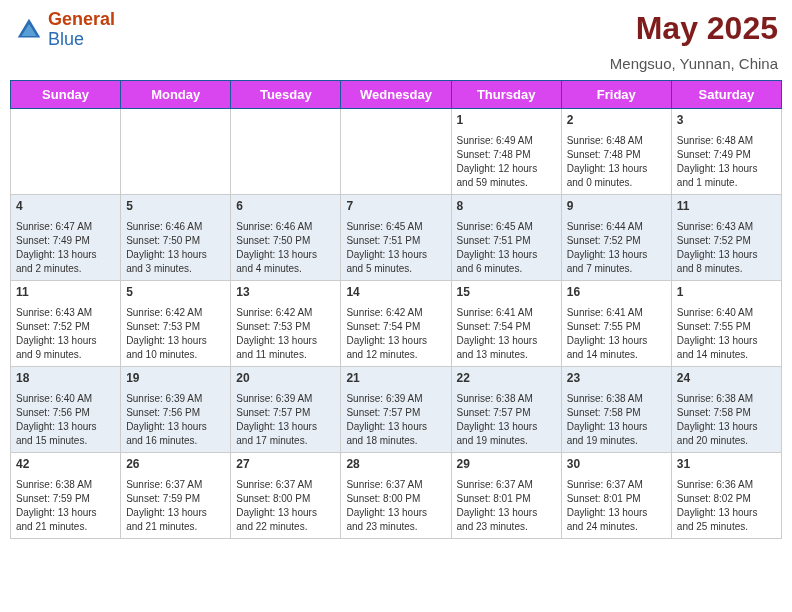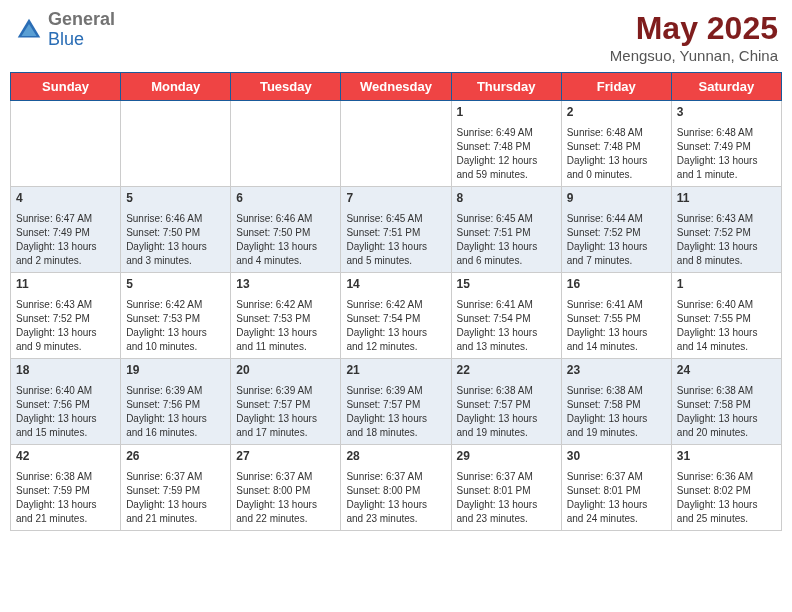--- a/index.html
+++ b/index.html
@@ -35,20 +35,21 @@
       text-align: right;
     }
     .month-title {
       font-size: 32px;
       font-weight: bold;
       color: #7f1d1d;
     }
     .subtitle {
       font-size: 15px;
       color: #555;
+      margin-top: 8px;
     }
     .calendar {
       width: 100%;
       border-collapse: collapse;
       border: 1px solid #ccc;
     }
     .calendar th {
       background: #2a6db5;
       color: #fff;
       text-align: center;
@@ -68,21 +69,21 @@
       background: #fff;
     }
     .calendar tr:nth-child(even) td {
       background: #f0f4f8;
     }
     .calendar tr:nth-child(odd) td {
       background: #fff;
     }
     
     .calendar thead tr td, .calendar thead tr th {
-      background: #ef4444;
+      background: #d946ef;
       margin-left: 22px;
     }
     .day-number {
       font-weight: bold;
       font-size: 12px;
       margin-bottom: 2px;
       display: block;
     }
     .day-info {
       font-size: 10px;
@@ -100,21 +101,21 @@
 </head>
 <body>
 
 <div class="header">
   <div class="logo">
     <svg class="logo-icon" viewBox="0 0 40 40">
       <polygon points="20,5 35,30 5,30" fill="#2a6db5"></polygon>
       <polygon points="20,12 30,28 10,28" fill="#5a9fd4"></polygon>
     </svg>
     <div class="logo-text">
-      <span style="font-size:18px;font-weight:bold;color:#737373;">General</span>
+      <span style="font-size:18px;font-weight:bold;color:#c2410c;">General</span>
       <span style="font-size:18px;font-weight:normal;color:#2a6db5;">Blue</span>
     </div>
   </div>
   <div class="title-block">
     <div class="month-title">May 2025</div>
     <div class="subtitle">Mengsuo, Yunnan, China</div>
   </div>
 </div>
 
 <table class="calendar">

